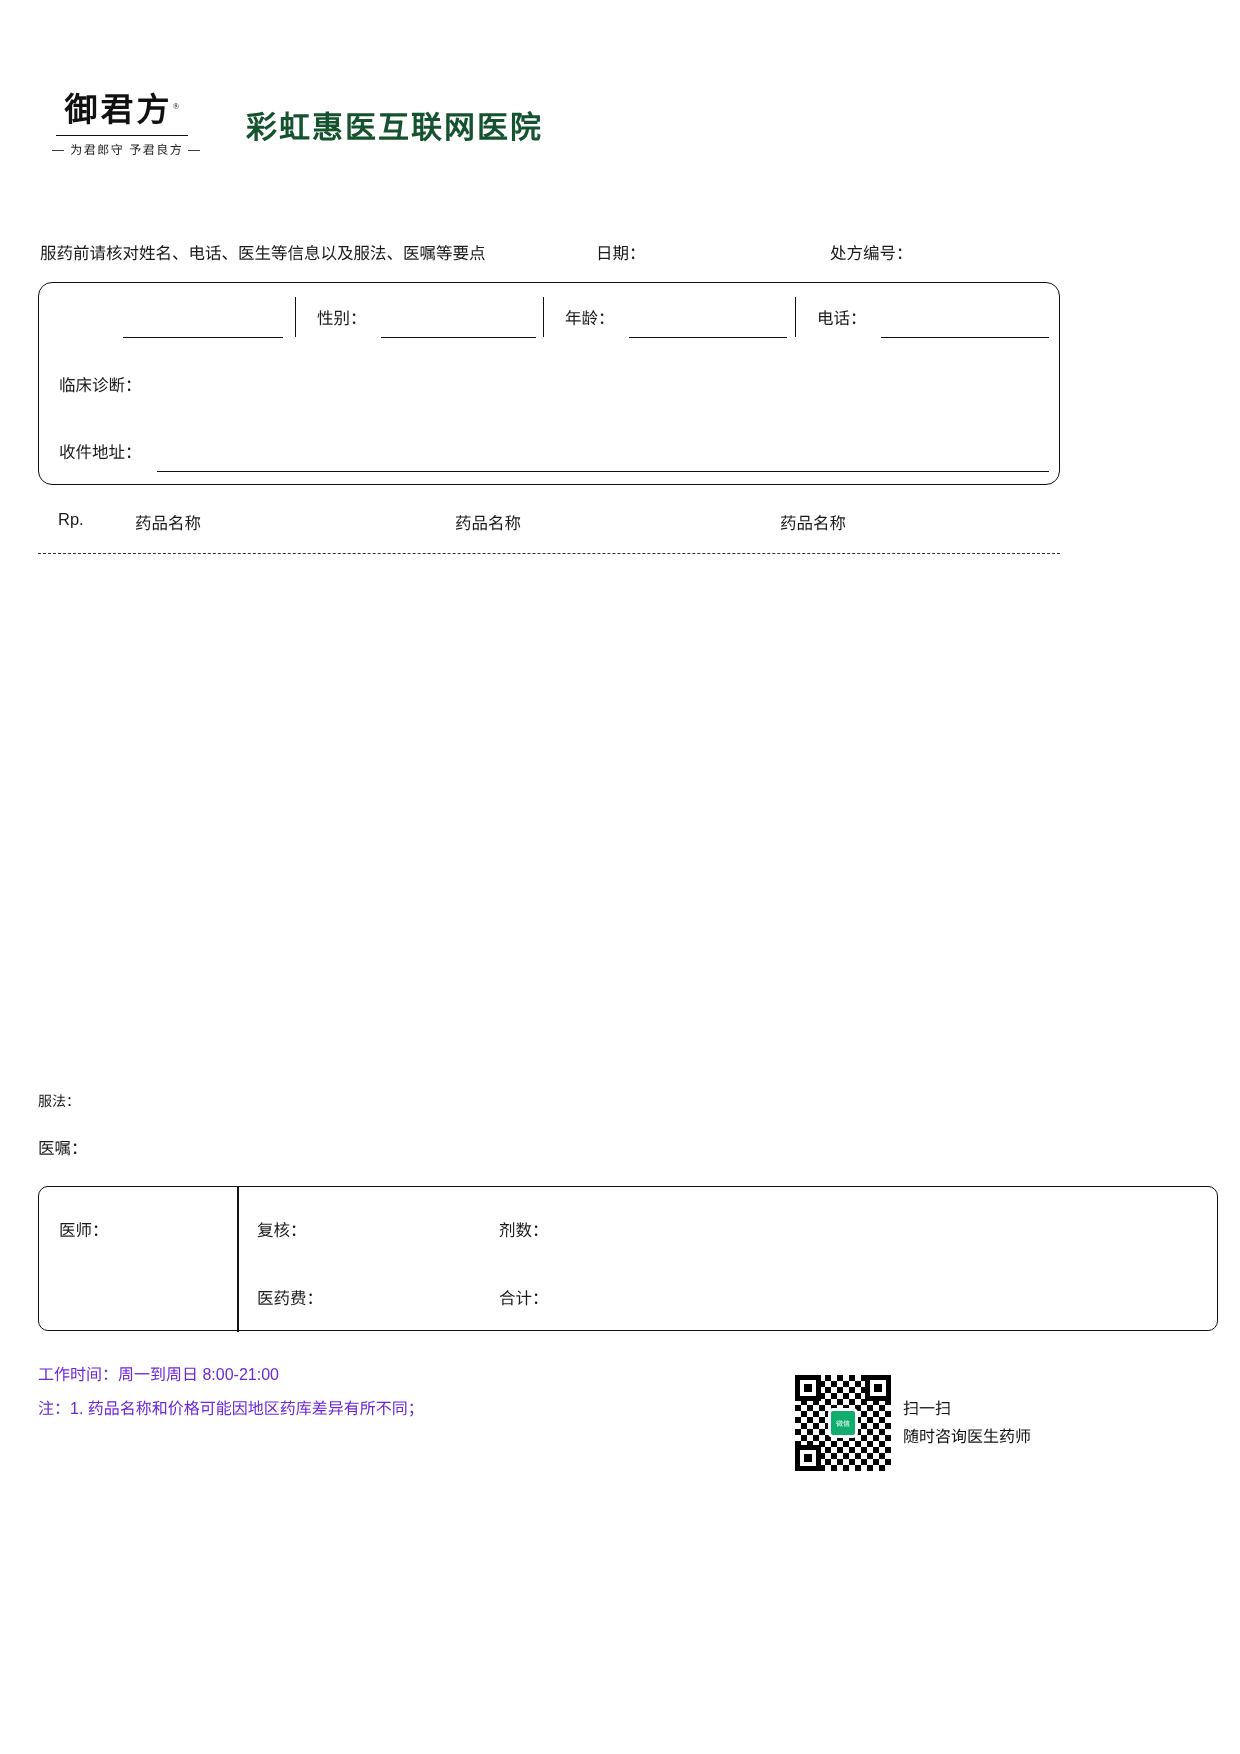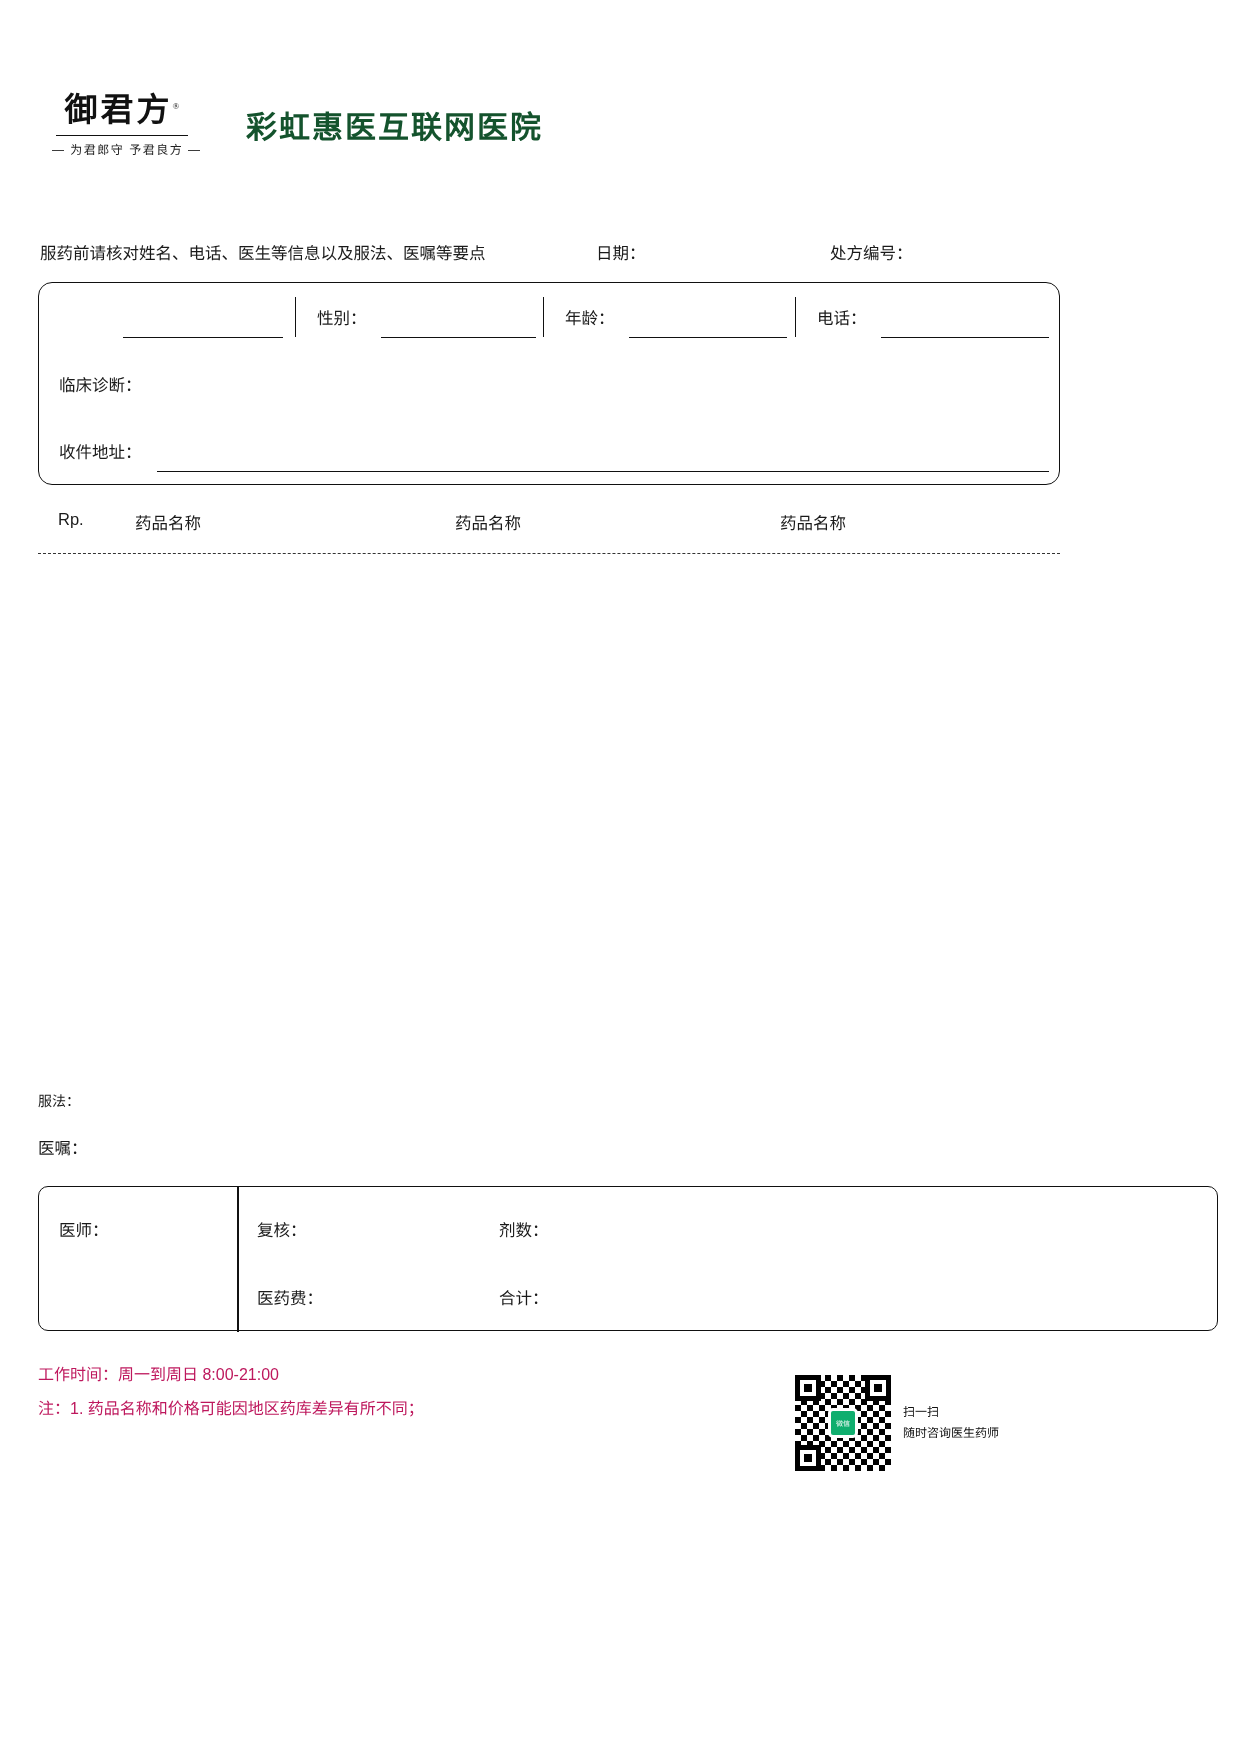--- a/index.html
+++ b/index.html
@@ -185,21 +185,21 @@
     white-space: nowrap;
   }
 
   
   .notes {
     position: absolute;
     left: 38px;
     top: 1358px;
     font-size: 16px;
     line-height: 2.1;
-    color: #be185d;
+    color: #6d28d9;
   }
   .notes div { white-space: nowrap; }
 
   
   .qr-area {
     position: absolute;
     left: 795px;
     top: 1375px;
     display: flex;
     align-items: center;
@@ -244,21 +244,21 @@
     display: flex;
     align-items: center;
     justify-content: center;
     color: #fff;
     font-size: 7px;
     line-height: 1;
     text-align: center;
   }
   .qr-text {
     margin-left: 12px;
-    font-size: 12px;
+    font-size: 16px;
     line-height: 1.75;
     color: #111;
   }
   .qr-text div { white-space: nowrap; }
 </style>
 </head>
 <body>
 
 <div class="page">
 

